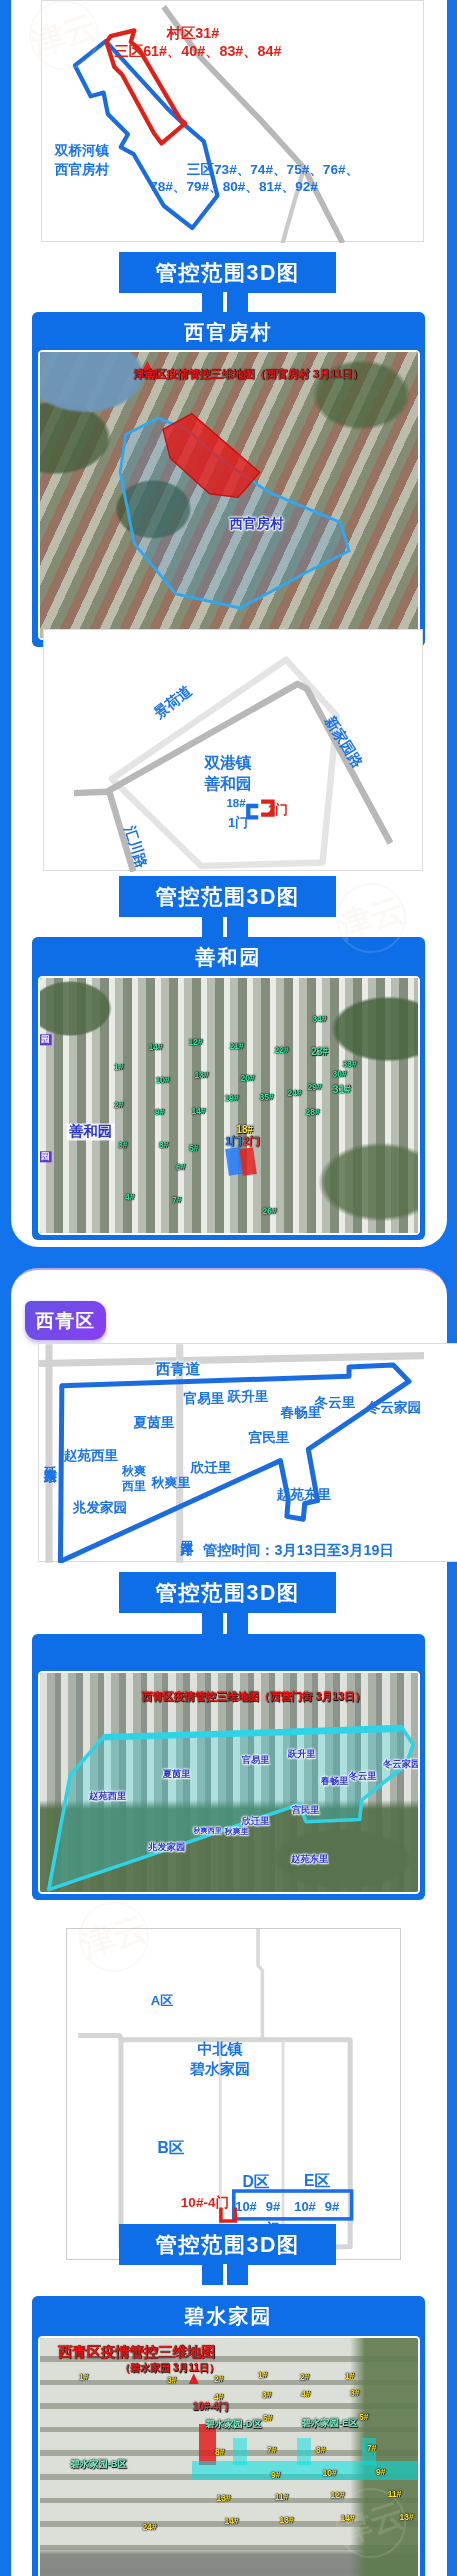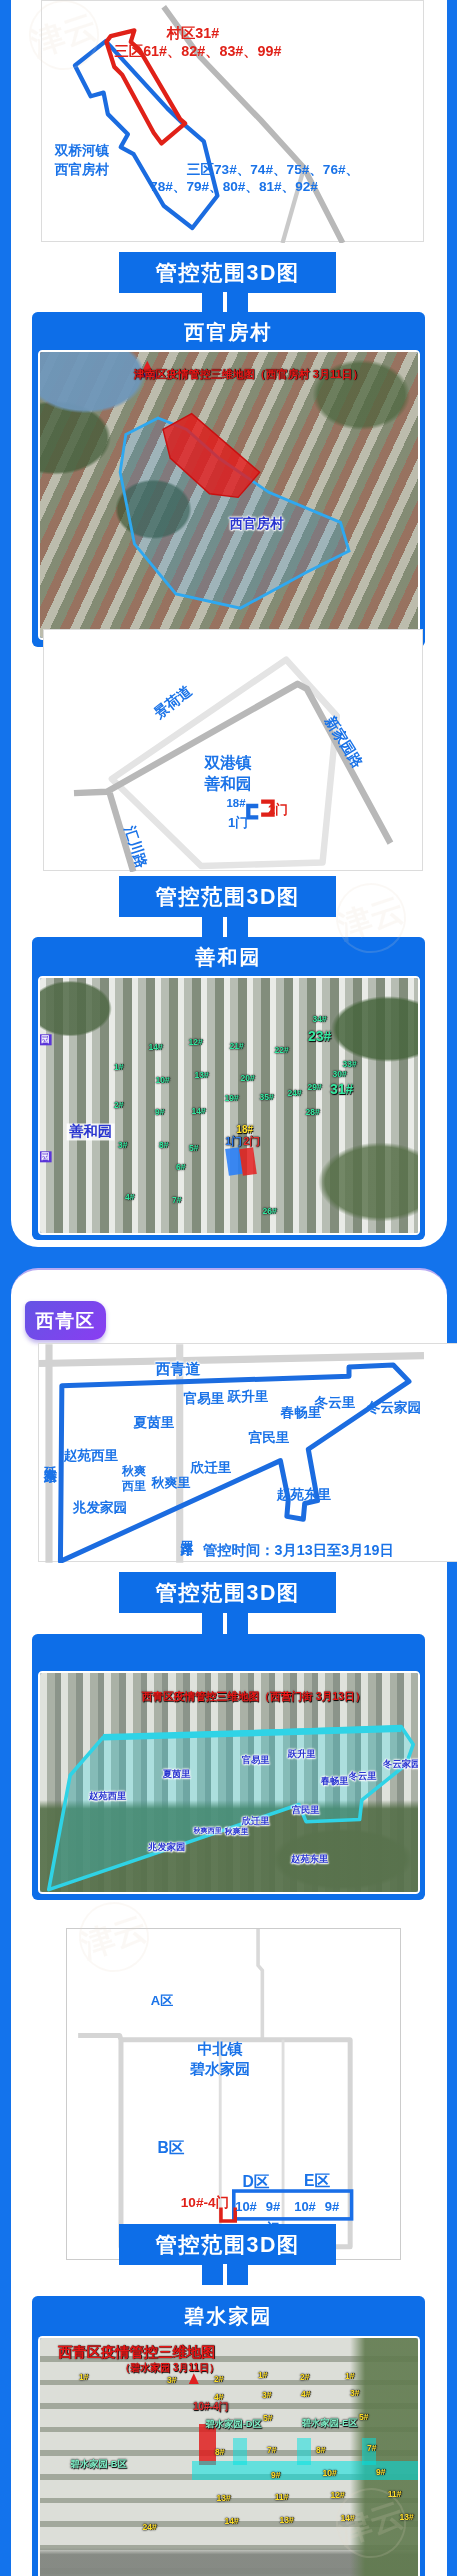--- a/index.html
+++ b/index.html
@@ -82,21 +82,21 @@
 
   <div class="plan" style="left:41px;top:0px;width:383px;height:242px;">
     <svg width="383" height="242" viewBox="0 0 535 338">
       <polyline points="170,8 220,77 306,167 366,233 420,338" fill="none" stroke="#b8b8b8" stroke-width="8"></polyline>
       <polyline points="366,233 336,338" fill="none" stroke="#c9c9c9" stroke-width="6"></polyline>
       <path d="M89,56 L175,150 L198,172 L226,196 L245,272 L210,317 L170,286 L128,214 L110,204 L120,186 L92,158 L86,128 L68,133 L46,90 Z" fill="none" stroke="#1b6ce0" stroke-width="6" stroke-linejoin="round"></path>
       <path d="M96,49 L129,41 L124,57 L136,68 L193,165 L200,171 L167,199 L156,184 L112,103 L101,92 L90,57 Z" fill="none" stroke="#e02118" stroke-width="6" stroke-linejoin="round"></path>
     </svg>
     <div style="position:absolute;inset:0;">
         <span class="lbl" style="left: 151px; top: 32px; font-size: 14.3px; color: rgb(224, 33, 24); transform: translate(-50%, -50%);">村区31#</span>
-        <span class="lbl" style="left: 156px; top: 50px; font-size: 14.3px; color: rgb(224, 33, 24); transform: translate(-50%, -50%);">三区61#、82#、83#、99#</span>
+        <span class="lbl" style="left: 156px; top: 50px; font-size: 14.3px; color: rgb(224, 33, 24); transform: translate(-50%, -50%);">三区61#、40#、83#、84#</span>
         <span class="lbl" style="left: 40px; top: 150px; font-size: 13.6px; transform: translate(-50%, -50%);">双桥河镇</span>
         <span class="lbl" style="left: 40px; top: 169px; font-size: 13.6px; transform: translate(-50%, -50%);">西官房村</span>
         <span class="lbl" style="left: 187px; top: 169px; font-size: 13.6px; transform: translate(-50%, -50%); margin-left: 44px;">三区73#、74#、75#、76#、</span>
         <span class="lbl" style="left: 192px; top: 186px; font-size: 13.6px; transform: translate(-50%, -50%);">78#、79#、80#、81#、92#</span>
       </div>
   </div>
 
   <div class="banner" style="top:252px;">管控范围3D图</div>
   <div class="connector" style="top:292px;">
       <div class="bar"></div>
@@ -153,32 +153,32 @@
     <div class="sat" style="top:39px;width:382px;height:259px;">
       <div class="satbg2"></div>
       <div class="bldg" style="left:187px;top:170px;width:13.6px;height:27px;background:rgba(35,125,250,.85);transform:rotate(-8deg);"></div>
       <div class="bldg" style="left:201px;top:170px;width:14.3px;height:27px;background:rgba(228,30,30,.85);transform:rotate(-8deg);"></div>
       <div style="position:absolute;inset:0;border-radius:23px;">
           <span class="lbl dhalo" style="left: 280px; top: 41px; font-size: 8.6px; color: rgb(53, 232, 160); transform: translate(-50%, -50%);">34#</span>
           <span class="lbl dhalo" style="left: 116px; top: 69px; font-size: 8.6px; color: rgb(53, 232, 160); transform: translate(-50%, -50%);">14#</span>
           <span class="lbl dhalo" style="left: 156px; top: 64px; font-size: 8.6px; color: rgb(53, 232, 160); transform: translate(-50%, -50%);">12#</span>
           <span class="lbl dhalo" style="left: 197px; top: 68px; font-size: 8.6px; color: rgb(53, 232, 160); transform: translate(-50%, -50%);">21#</span>
           <span class="lbl dhalo" style="left: 242px; top: 72px; font-size: 8.6px; color: rgb(53, 232, 160); transform: translate(-50%, -50%);">22#</span>
-          <span class="lbl dhalo" style="left: 280px; top: 58px; font-size: 14px; color: rgb(53, 232, 160); transform: translate(-50%, -50%);">23#</span>
+          <span class="lbl dhalo" style="left: 280px; top: 74px; font-size: 10px; color: rgb(53, 232, 160); transform: translate(-50%, -50%);">23#</span>
           <span class="lbl dhalo" style="left: 79px; top: 89px; font-size: 8.6px; color: rgb(53, 232, 160); transform: translate(-50%, -50%);">1#</span>
           <span class="lbl dhalo" style="left: 123px; top: 102px; font-size: 8.6px; color: rgb(53, 232, 160); transform: translate(-50%, -50%);">10#</span>
           <span class="lbl dhalo" style="left: 162px; top: 97px; font-size: 8.6px; color: rgb(53, 232, 160); transform: translate(-50%, -50%);">13#</span>
           <span class="lbl dhalo" style="left: 208px; top: 100px; font-size: 8.6px; color: rgb(53, 232, 160); transform: translate(-50%, -50%);">20#</span>
           <span class="lbl dhalo" style="left: 310px; top: 86px; font-size: 8.6px; color: rgb(53, 232, 160); transform: translate(-50%, -50%);">33#</span>
           <span class="lbl dhalo" style="left: 79px; top: 127px; font-size: 8.6px; color: rgb(53, 232, 160); transform: translate(-50%, -50%);">2#</span>
           <span class="lbl dhalo" style="left: 120px; top: 134px; font-size: 8.6px; color: rgb(53, 232, 160); transform: translate(-50%, -50%);">9#</span>
           <span class="lbl dhalo" style="left: 159px; top: 133px; font-size: 8.6px; color: rgb(53, 232, 160); transform: translate(-50%, -50%);">14#</span>
           <span class="lbl dhalo" style="left: 192px; top: 120px; font-size: 8.6px; color: rgb(53, 232, 160); transform: translate(-50%, -50%);">19#</span>
           <span class="lbl dhalo" style="left: 255px; top: 115px; font-size: 8.6px; color: rgb(53, 232, 160); transform: translate(-50%, -50%);">24#</span>
-          <span class="lbl dhalo" style="left: 302px; top: 111px; font-size: 14px; color: rgb(53, 232, 160); transform: translate(-50%, -50%);">31#</span>
+          <span class="lbl dhalo" style="left: 302px; top: 111px; font-size: 11px; color: rgb(53, 232, 160); transform: translate(-50%, -50%);">31#</span>
           <span class="lbl dhalo" style="left: 83px; top: 167px; font-size: 8.6px; color: rgb(53, 232, 160); transform: translate(-50%, -50%);">3#</span>
           <span class="lbl dhalo" style="left: 124px; top: 167px; font-size: 8.6px; color: rgb(53, 232, 160); transform: translate(-50%, -50%);">8#</span>
           <span class="lbl dhalo" style="left: 154px; top: 170px; font-size: 8.6px; color: rgb(53, 232, 160); transform: translate(-50%, -50%);">5#</span>
           <span class="lbl dhalo" style="left: 227px; top: 119px; font-size: 8.6px; color: rgb(53, 232, 160); transform: translate(-50%, -50%);">35#</span>
           <span class="lbl dhalo" style="left: 275px; top: 109px; font-size: 8.6px; color: rgb(53, 232, 160); transform: translate(-50%, -50%);">29#</span>
           <span class="lbl dhalo" style="left: 300px; top: 96px; font-size: 8.6px; color: rgb(53, 232, 160); transform: translate(-50%, -50%);">30#</span>
           <span class="lbl dhalo" style="left: 273px; top: 134px; font-size: 8.6px; color: rgb(53, 232, 160); transform: translate(-50%, -50%);">28#</span>
           <span class="lbl dhalo" style="left: 90px; top: 219px; font-size: 8.6px; color: rgb(53, 232, 160); transform: translate(-50%, -50%);">4#</span>
           <span class="lbl dhalo" style="left: 137px; top: 222px; font-size: 8.6px; color: rgb(53, 232, 160); transform: translate(-50%, -50%);">7#</span>
           <span class="lbl dhalo" style="left: 141px; top: 189px; font-size: 8.6px; color: rgb(53, 232, 160); transform: translate(-50%, -50%);">6#</span>

